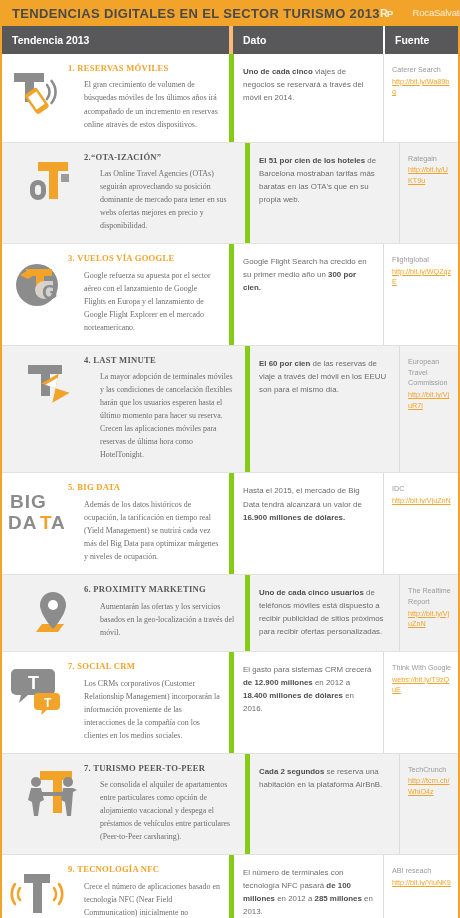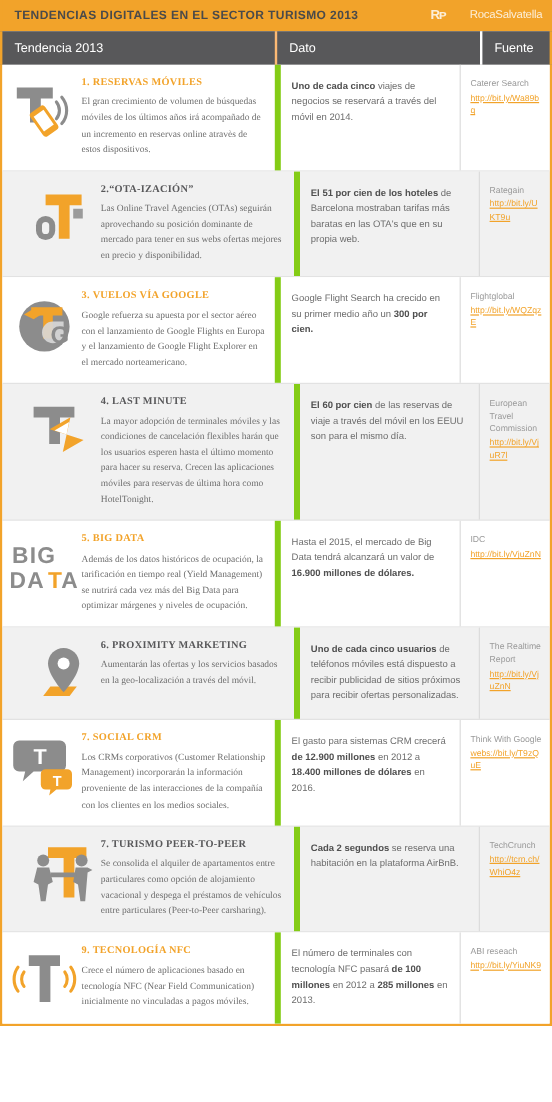--- a/index.html
+++ b/index.html
@@ -22,21 +22,21 @@
   .banner {
     height: 26px;
     background: #F2A32A;
     display: flex;
     align-items: center;
     justify-content: space-between;
     padding: 0 8px 0 10px;
     border-left: 2px solid #F2A32A;
   }
   .banner-title {
-    font-size: 10px;
+    font-size: 13px;
     font-weight: bold;
     letter-spacing: 0.35px;
     color: #4a4a4a;
     white-space: nowrap;
   }
   .brand {
     display: flex;
     align-items: center;
     gap: 20px;
     opacity: 0.82;
@@ -59,30 +59,30 @@
   .colhead {
     height: 28px;
     background: #58585A;
     display: flex;
     align-items: center;
     border-left: 2px solid #F2A32A;
     border-right: 2px solid #F2A32A;
   }
   .colhead .ch {
     font-size: 10.5px;
-    font-weight: normal;
+    font-weight: bold;
     color: #ffffff;
     padding-left: 10px;
     height: 100%;
     display: flex;
     align-items: center;
     text-align: center;
   }
   .ch-1 { width: 227px; }
-  .ch-2 { width: 171px; border-left: 2px solid #fdba74; }
+  .ch-2 { width: 154px; border-left: 4px solid #fdba74; }
   .ch-3 { flex: 1;     border-left: 2px solid #ffffff; }
 
   
   .tbody {
     border-left: 2px solid #F2A32A;
     border-right: 2px solid #F2A32A;
     border-bottom: 2px solid #F2A32A;
   }
 
   .row {
@@ -130,20 +130,21 @@
     color: #58585A;
     margin-bottom: 5px;
     line-height: 1.1;
   }
   .trend-title.orange { color: #F2A32A; }
 
   .trend-desc {
     font-size: 7.9px;
     line-height: 1.65;
     color: #6d6d6d;
+    margin-left: 16px;
   }
 
   .dato-text {
     font-size: 7.9px;
     line-height: 1.65;
     color: #6d6d6d;
   }
   .dato-text b { color: #4f4f4f; font-weight: bold; }
 
   .fuente-name {

